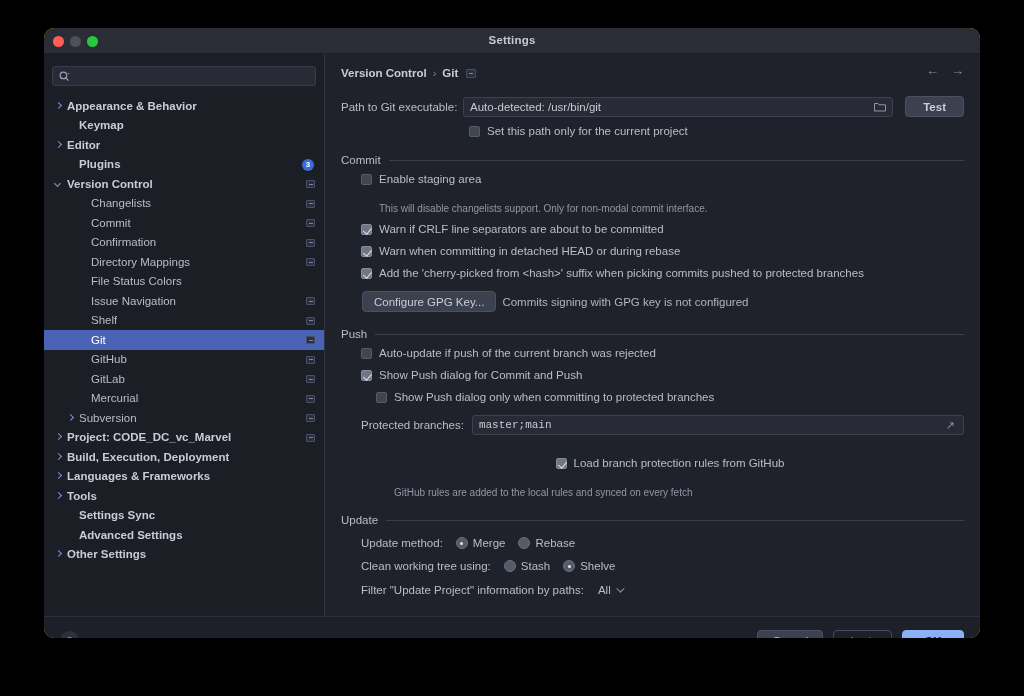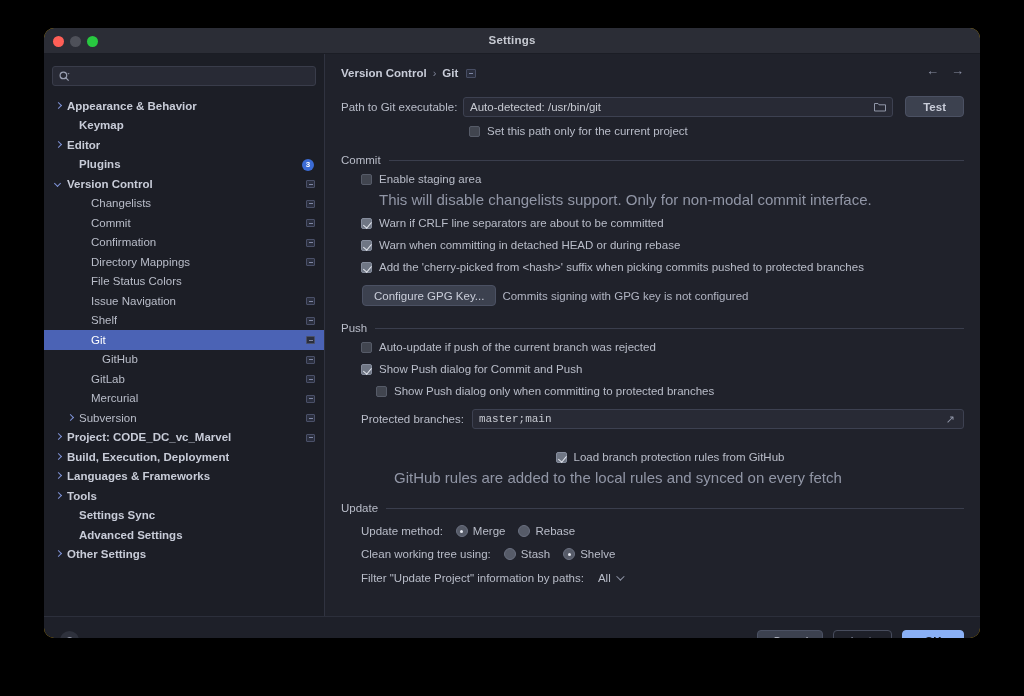--- a/index.html
+++ b/index.html
@@ -191,21 +191,21 @@
   .cb.checked { background: #6f7684; border-color: #868d9d; }
   .cb.checked::after {
     content: "";
     position: absolute; left: 3px; top: 0.5px;
     width: 3.5px; height: 7px;
     border-right: 1.6px solid #e3e6ee;
     border-bottom: 1.6px solid #e3e6ee;
     transform: rotate(40deg);
   }
   .cbtext { font-size: 11.5px; color: #b9bdc9; line-height: 13px; }
-  .subtext { font-size: 15px; color: #9196a6; margin-top: 5px; }
+  .subtext { font-size: 10px; color: #9196a6; margin-top: 17px; }
 
   
   .group {
     display: flex; align-items: center;
     margin-top: 16px; margin-bottom: 2px;
   }
   .group-title { font-size: 11.5px; color: #b9bdc9; padding-right: 8px; }
   .group-line { flex: 1; height: 1px; background: #3a3e4d; }
 
   #gpg-row { display: flex; align-items: center; margin-top: 11px; margin-left: 1px; }
@@ -378,21 +378,21 @@
           <div class="tree-row" style="padding-left: 34px;">
             <span class="arrow"></span>
             <span class="tree-label">Shelf</span>
             <span class="row-mod"></span>
           </div>
           <div class="tree-row selected" style="padding-left: 34px;">
             <span class="arrow"></span>
             <span class="tree-label">Git</span>
             <span class="row-mod"></span>
           </div>
-          <div class="tree-row" style="padding-left: 34px; gap: 11px;">
+          <div class="tree-row" style="padding-left: 34px;">
             <span class="arrow"></span>
             <span class="tree-label">GitHub</span>
             <span class="row-mod"></span>
           </div>
           <div class="tree-row" style="padding-left: 34px;">
             <span class="arrow"></span>
             <span class="tree-label">GitLab</span>
             <span class="row-mod"></span>
           </div>
           <div class="tree-row" style="padding-left: 34px;">

